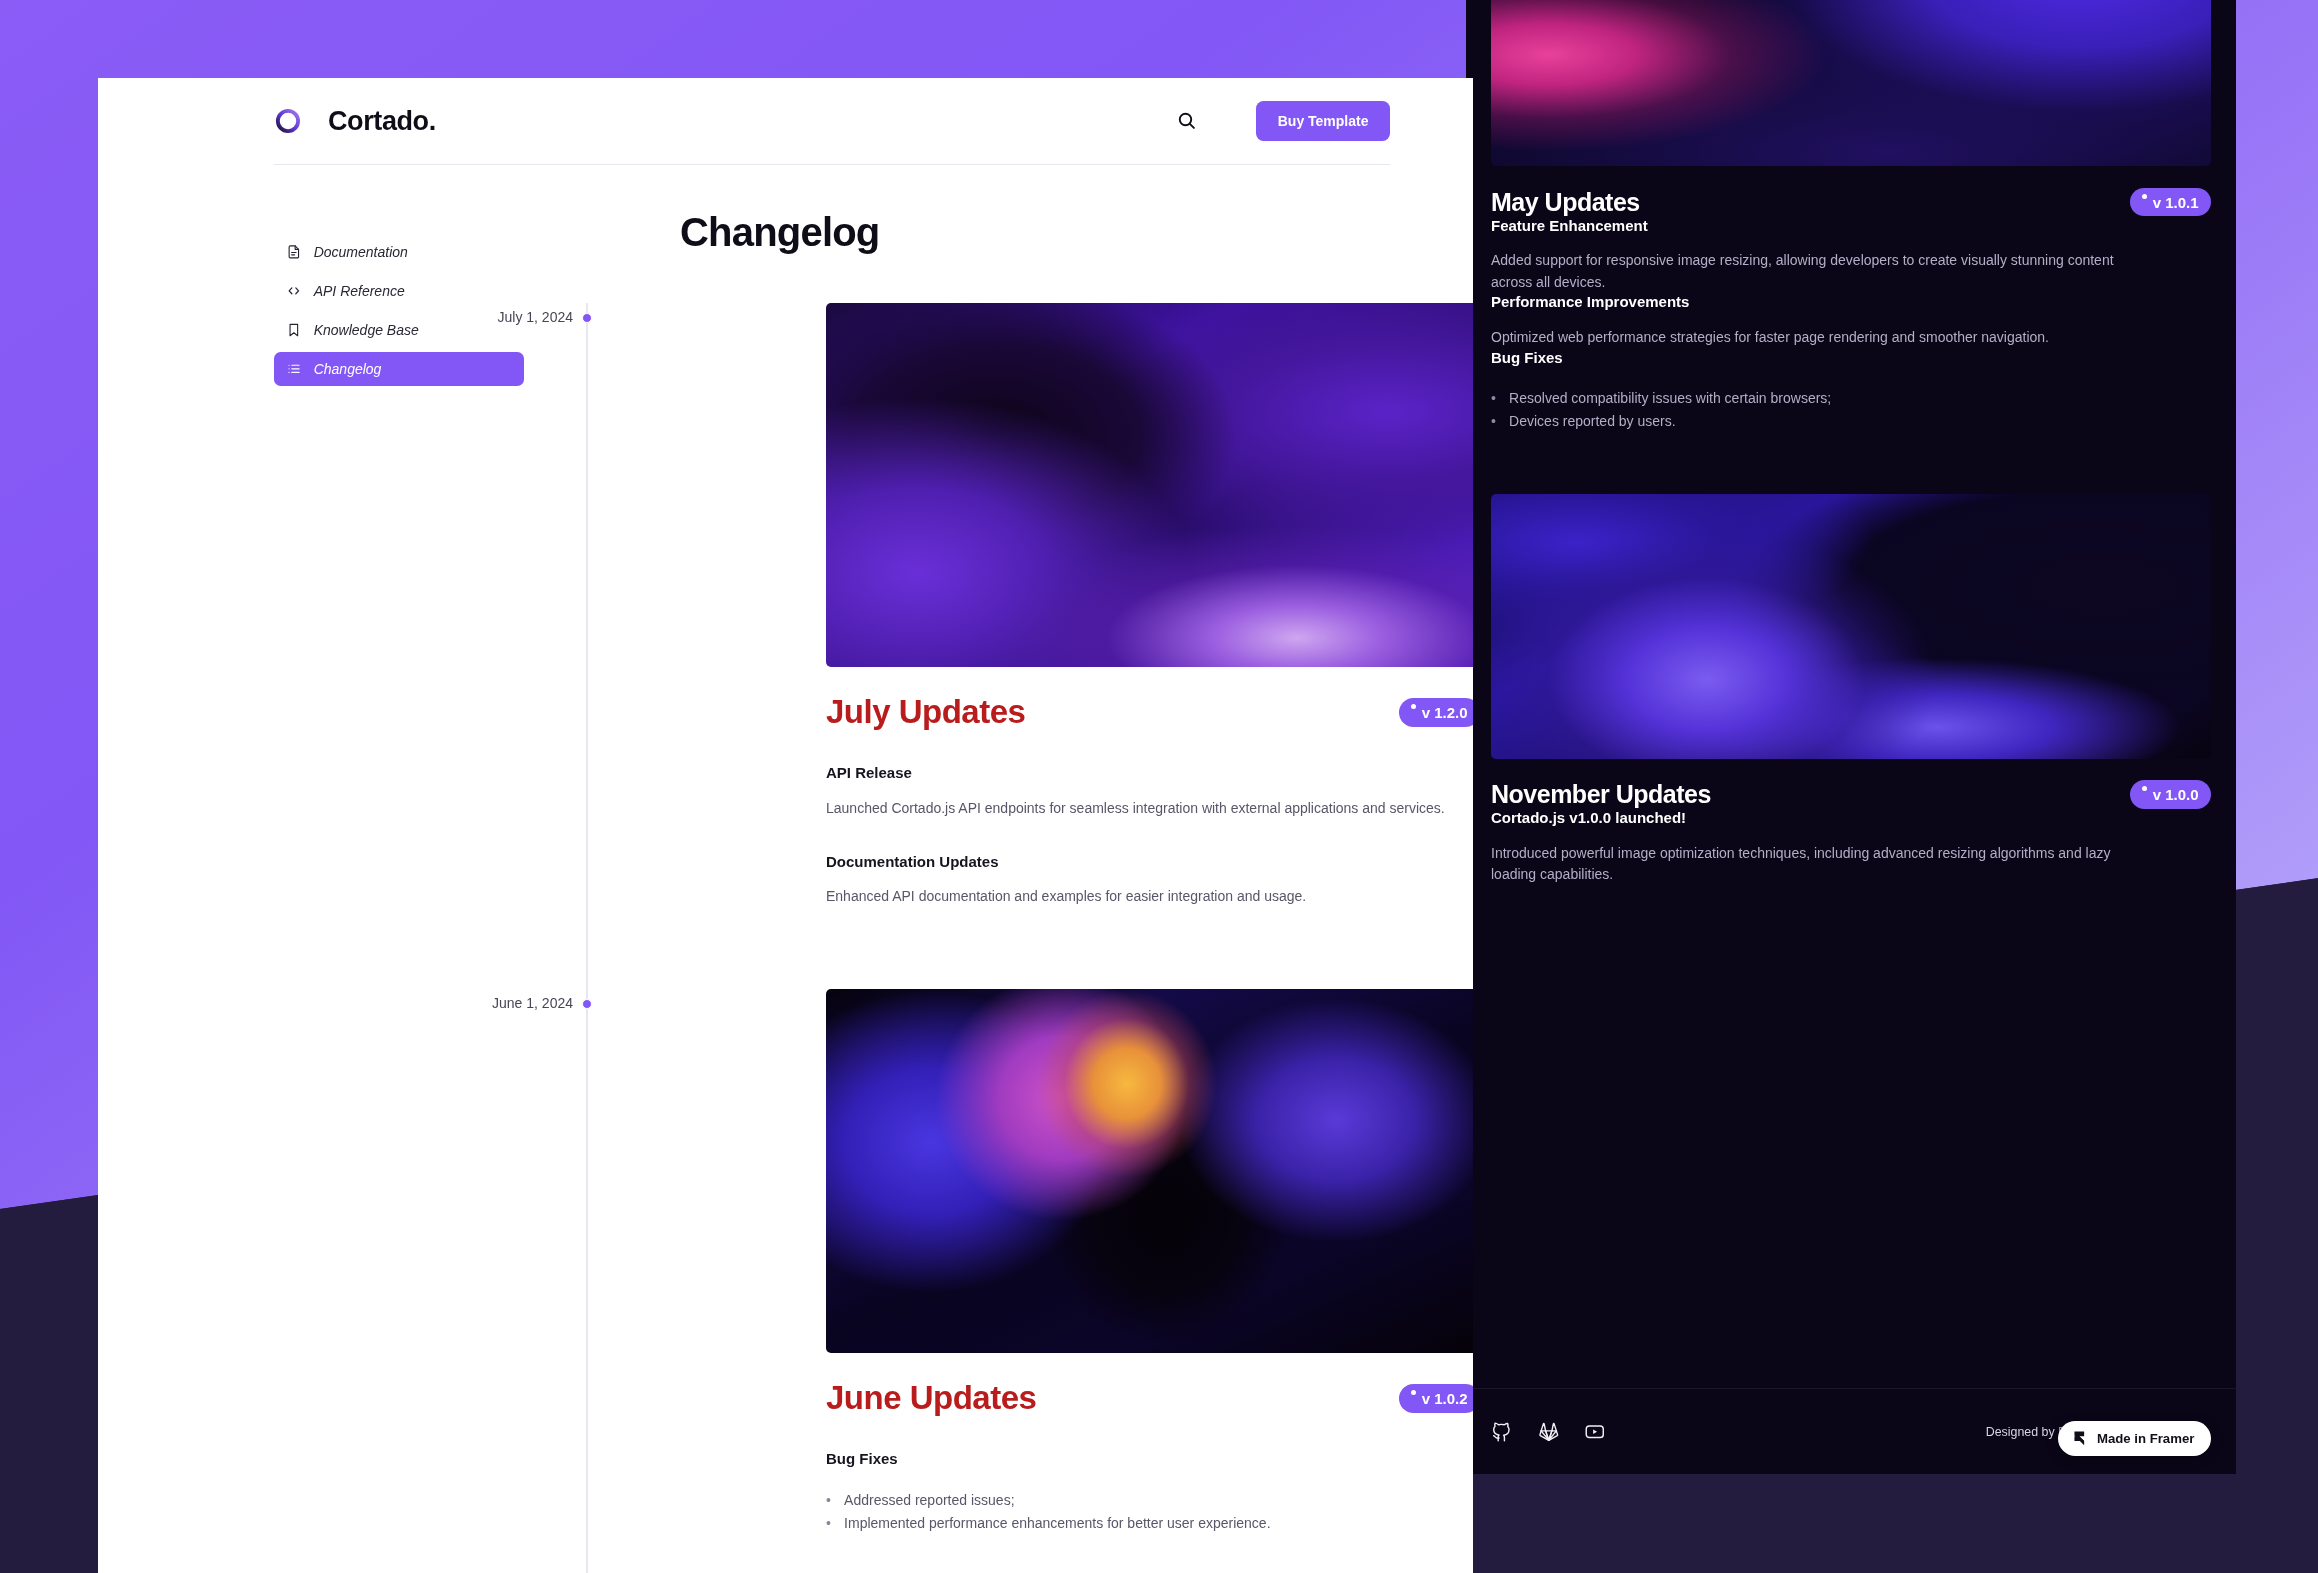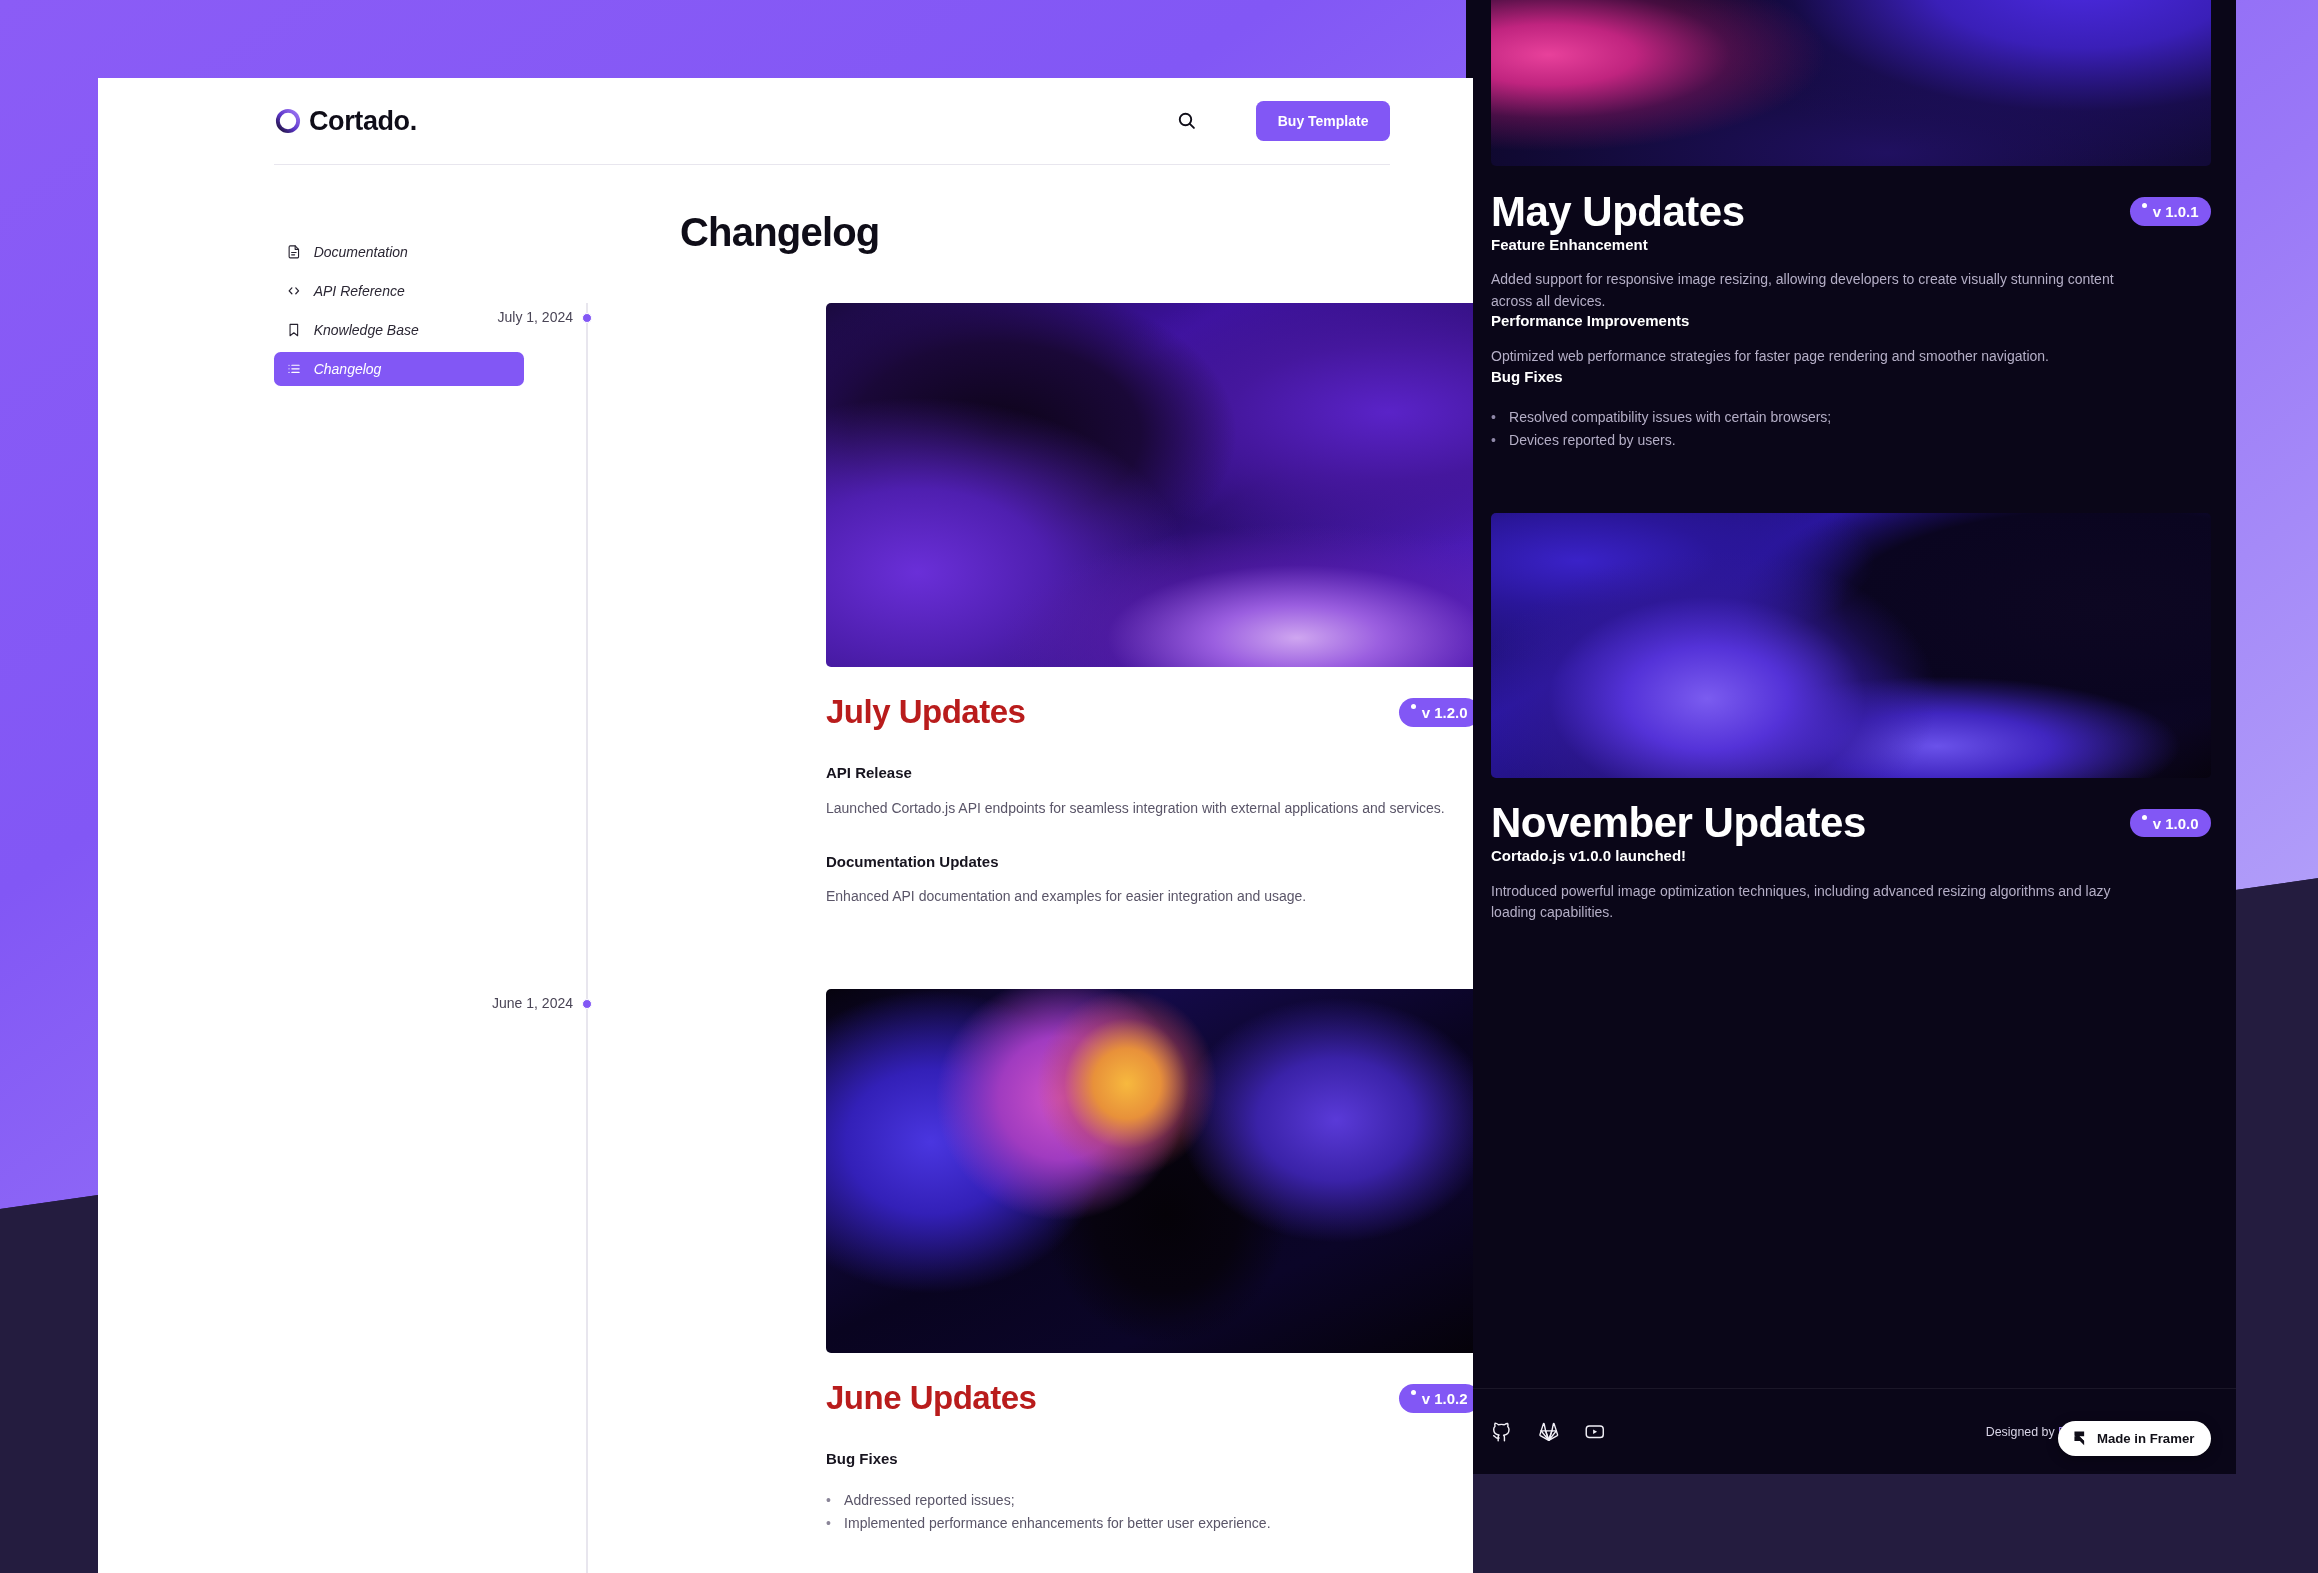--- a/index.html
+++ b/index.html
@@ -66,21 +66,21 @@
       linear-gradient(150deg, #120a40 0%, #2a16a0 30%, #160c50 65%, #07030f 100%);
   }
 
   .dark-title-row {
     display: flex;
     align-items: center;
     justify-content: space-between;
     margin-top: 21.5px;
   }
   .dark-title {
-    font-size: 42px;
+    font-size: 25px;
     font-weight: 700;
     color: #ffffff;
     letter-spacing: -0.5px;
   }
   .badge {
     display: inline-flex;
     align-items: flex-start;
     gap: 5.8px;
     background: #8257f5;
     color: #ffffff;
@@ -161,21 +161,21 @@
     overflow: hidden;
   }
 
   #light-header {
     height: 86px;
     display: flex;
     align-items: center;
     justify-content: space-between;
     padding: 0 83px 0 176px;
   }
-  .brand { display: flex; align-items: center; gap: 7px; }
+  .brand { display: flex; align-items: center; gap: 26px; }
   .brand-mark { width: 28px; height: 28px; display: block; }
   .brand-name {
     font-size: 27px;
     font-weight: 700;
     color: #0f0d18;
     letter-spacing: -0.4px;
   }
   .header-right { display: flex; align-items: center; gap: 55px; }
   .search-btn {
     width: 28px; height: 28px;

